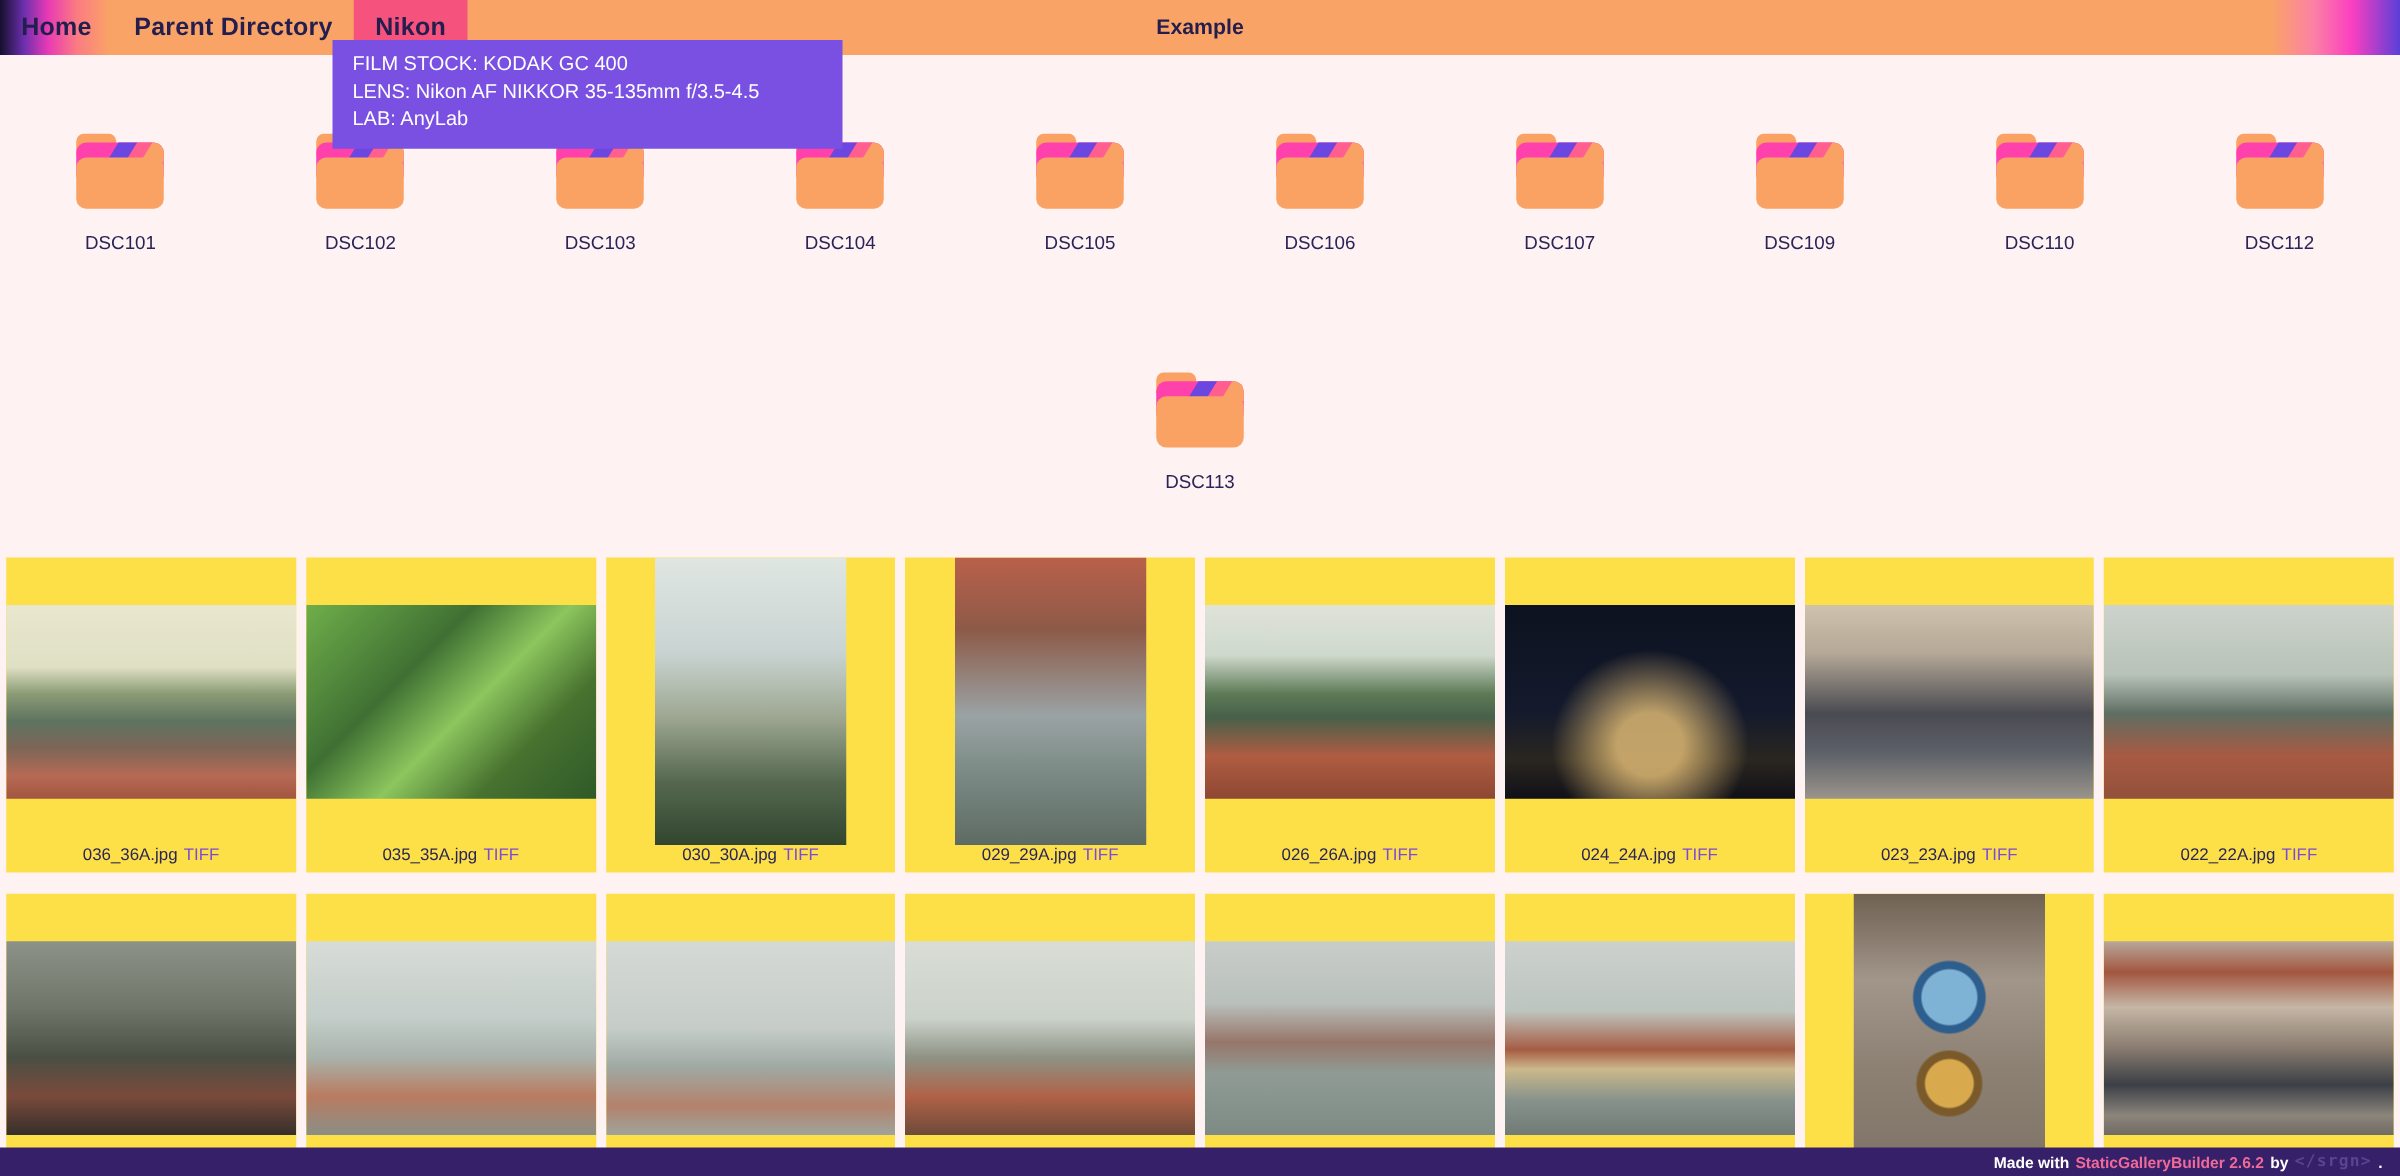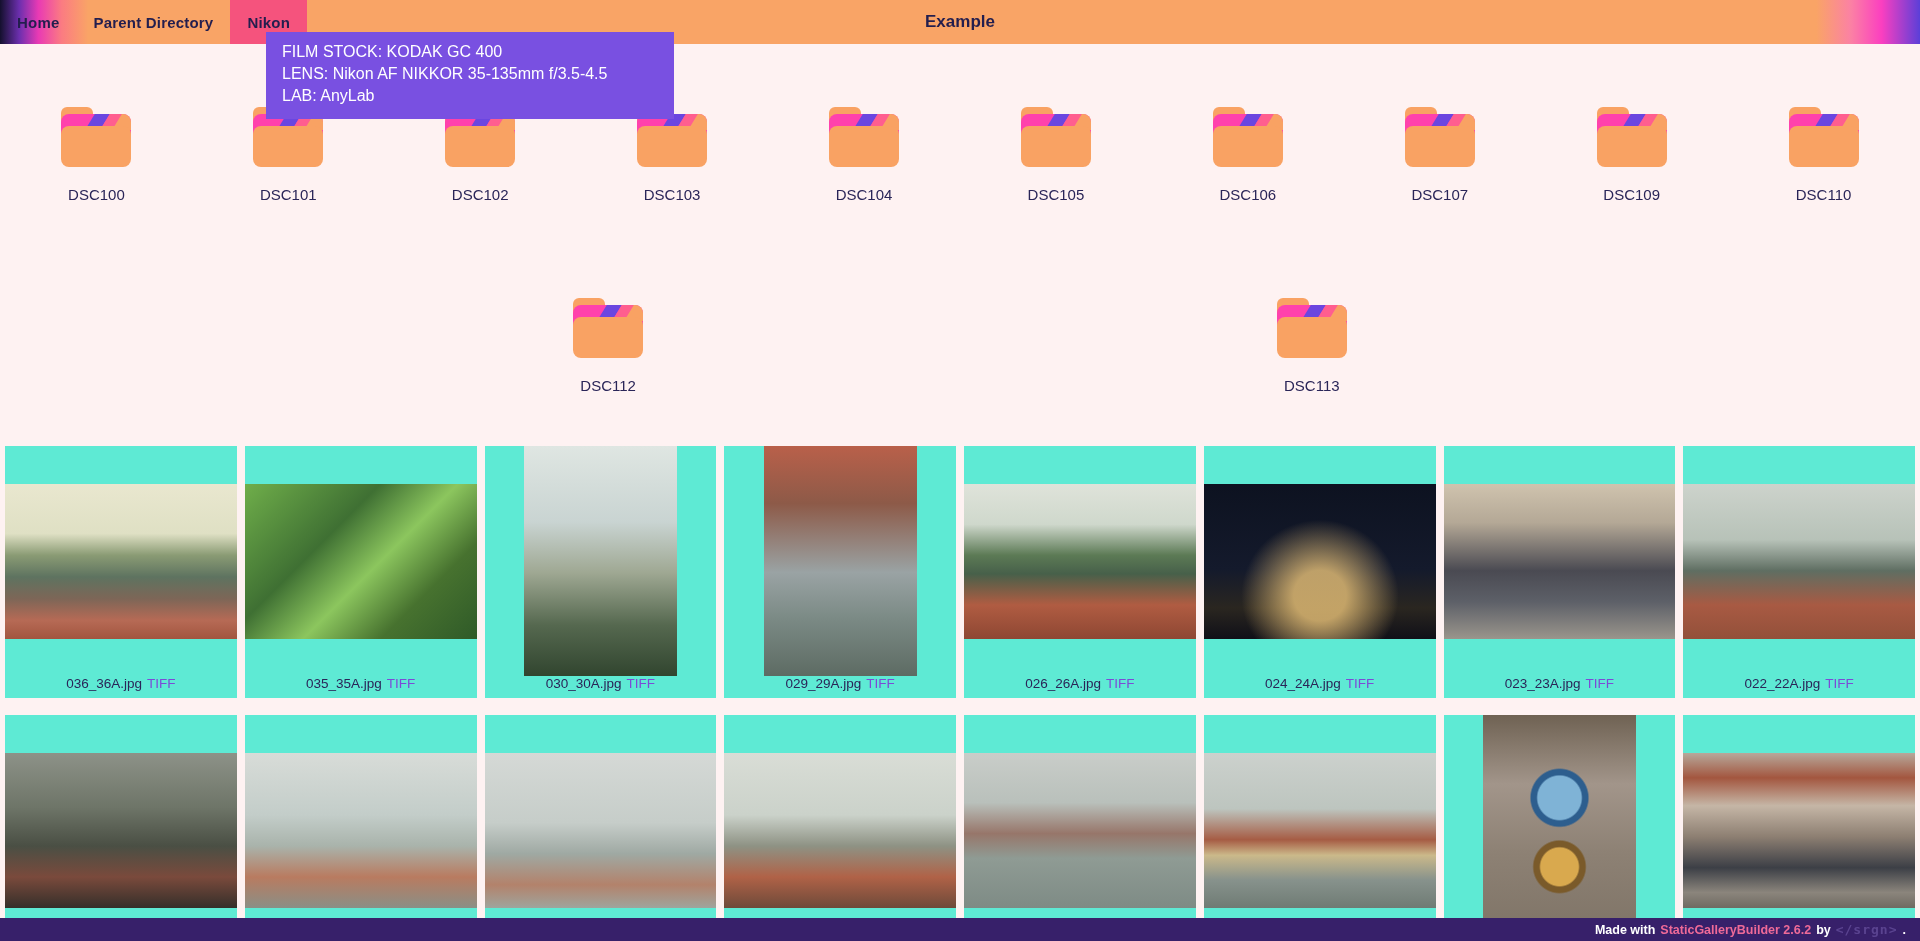--- a/index.html
+++ b/index.html
@@ -14,21 +14,21 @@
   .navbar {
     position:relative; height:44px; width:100%;
     display:flex; align-items:stretch;
     background:linear-gradient(90deg,
       #14102e 0%, #6c2fae 1%, #e93ab4 2%, #fb7b82 3.2%, #f9a466 4.6%,
       #f9a466 94.6%, #fb81a4 96.4%, #fb3fc0 98%, #5b3fd8 100%);
     z-index:50;
   }
   .nav-item {
     display:flex; align-items:center; padding:0 17px;
-    font-size:15px; font-weight:700; color:#231e4e; cursor:pointer;
+    font-size:20px; font-weight:700; color:#231e4e; cursor:pointer;
     letter-spacing:.2px;
   }
   .nav-item.active { background:#f5537d; }
   .nav-title {
     position:absolute; left:0; right:0; top:0; height:44px;
     display:flex; align-items:center; justify-content:center;
     font-size:17px; font-weight:700; color:#231e4e; pointer-events:none;
   }
 
   
@@ -49,21 +49,21 @@
   .folder-item svg { display:block; margin:0 auto; }
   .folder-label {
     margin-top:16px; font-size:15px; font-weight:500; color:#2a2558;
   }
 
   
   .gallery {
     margin-top:52px; padding:0 5px;
     display:grid; grid-template-columns:repeat(8,1fr); gap:17px 8px;
   }
-  .card { background:#5eead4; display:flex; flex-direction:column; }
+  .card { background:#fde047; display:flex; flex-direction:column; }
   .photo-area {
     height:230px; display:flex; align-items:center; justify-content:center;
     overflow:hidden;
   }
   .photo { width:100%; height:155px; cursor:pointer; }
   .photo.portrait { width:153px; height:230px; }
   .card-label {
     height:22px; display:flex; align-items:flex-start; justify-content:center;
     gap:5px; font-size:13.5px; padding-bottom:4px;
   }
@@ -137,26 +137,20 @@
   <div>FILM STOCK: KODAK GC 400</div>
   <div>LENS: Nikon AF NIKKOR 35-135mm f/3.5-4.5</div>
   <div>LAB: AnyLab</div>
 </div>
 
 <section class="folders">
   <div class="folder-item">
     <svg width="76" height="66" viewBox="0 0 76 66">
         <use href="#folder-sym"></use>
       </svg>
-    <div class="folder-label">DSC100</div>
-  </div>
-  <div class="folder-item">
-    <svg width="76" height="66" viewBox="0 0 76 66">
-        <use href="#folder-sym"></use>
-      </svg>
     <div class="folder-label">DSC101</div>
   </div>
   <div class="folder-item">
     <svg width="76" height="66" viewBox="0 0 76 66">
         <use href="#folder-sym"></use>
       </svg>
     <div class="folder-label">DSC102</div>
   </div>
   <div class="folder-item">
     <svg width="76" height="66" viewBox="0 0 76 66">

